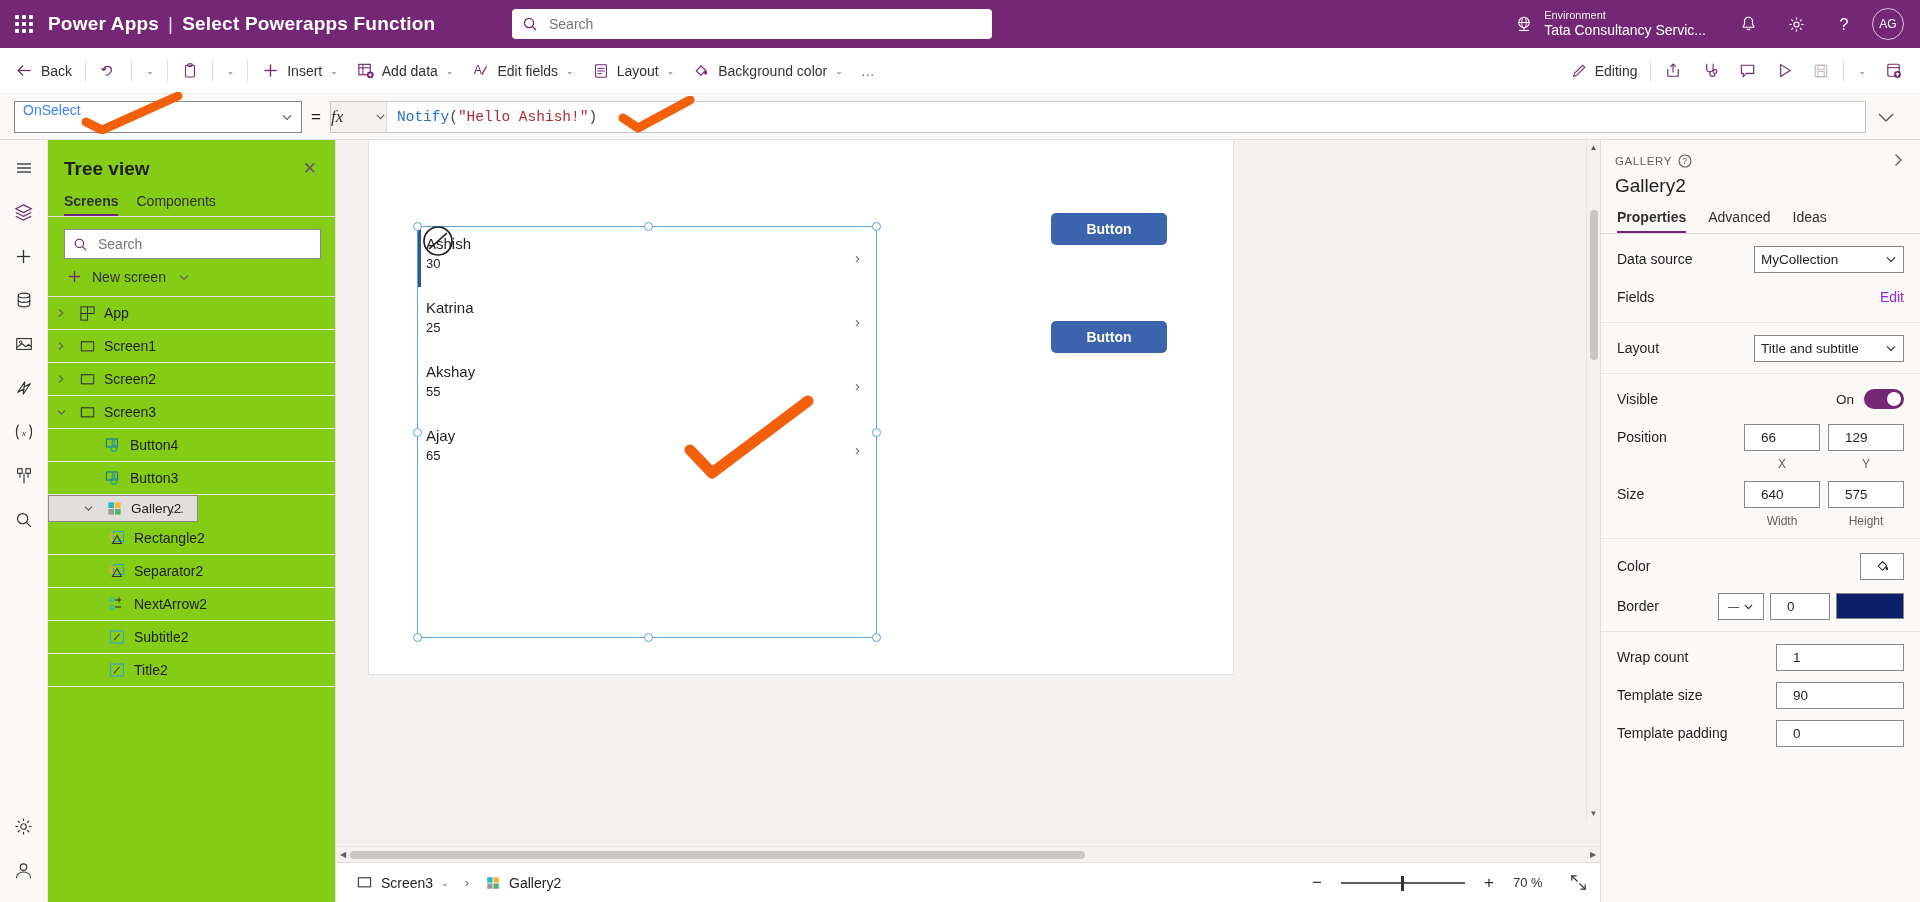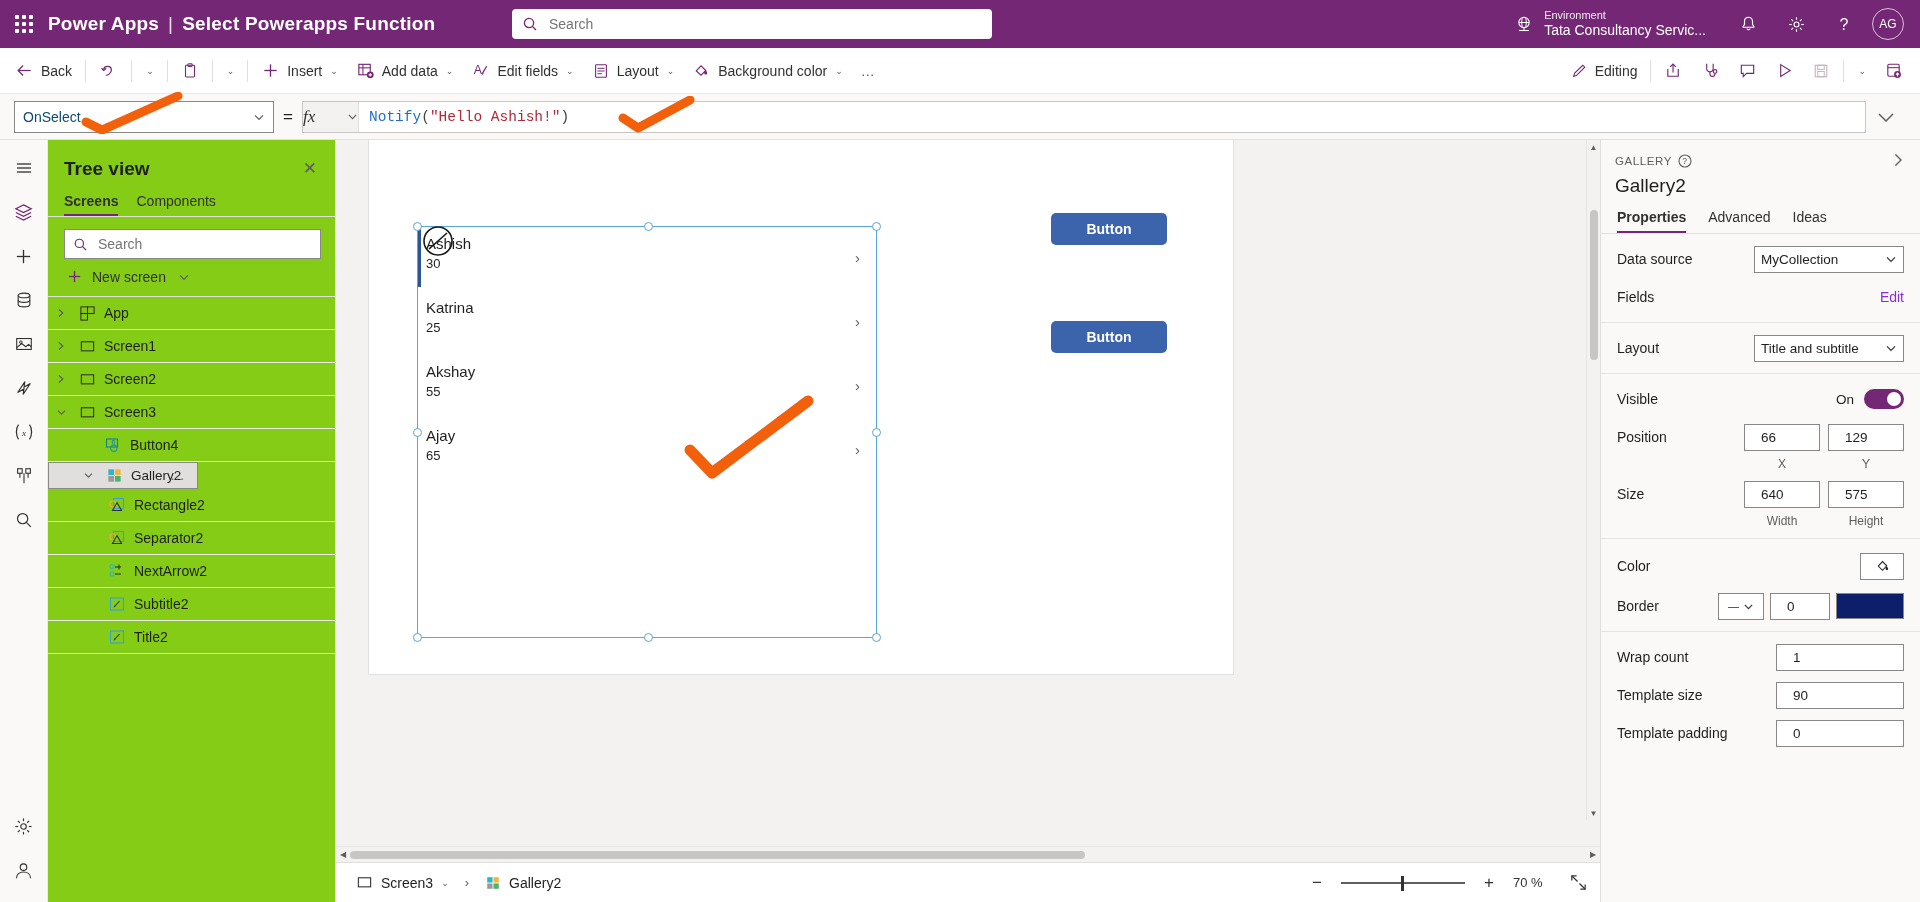--- a/index.html
+++ b/index.html
@@ -49,22 +49,22 @@
   .cbdiv{ width:1px; height:22px; background:#e1dfdd; margin:0 4px;}
   .cmdright{ position:absolute; right:8px; display:flex; align-items:center; gap:0;}
   .ic{ display:inline-flex; align-items:center; justify-content:center;}
   svg{ display:block; }
   
   .fxbar{
     height:46px; background:#faf9f8; border-bottom:1px solid #e1dfdd;
     display:flex; align-items:center; padding:0 14px; gap:0; position:relative;
   }
   .propsel{
-    width:260px; height:32px; background:#fff; border:1px solid #8a8886;
-    display:flex; align-items:center; padding:0 8px; font-size:14px; color:#0c4a6e; cursor:pointer;
+    width:288px; height:32px; background:#fff; border:1px solid #8a8886;
+    display:flex; padding:0 8px; font-size:14px; color:#3b82f6; cursor:pointer;
   }
   .propsel .nm{ flex:1;}
   .eq{ width:28px; text-align:center; font-size:17px; color:#201f1e;}
   .fxwrap{ flex:1; height:32px; background:#fff; border:1px solid #c8c6c4; display:flex; align-items:stretch;}
   .fxbtn{ width:56px; background:#f3f2f1; border-right:1px solid #e1dfdd; display:flex; align-items:center; justify-content:space-between; gap:4px; cursor:pointer;}
   .fxbtn .fxi{ font-family:"Liberation Serif", serif; font-style:italic; font-size:17px;}
   .formula{
     flex:1; display:flex; align-items:center; padding:0 10px;
     font-family:"Liberation Mono", monospace; font-size:14.5px; white-space:pre;
   }
@@ -637,20 +637,31 @@
         <span class="ico">
             <svg width="18" height="18" viewBox="0 0 18 18">
               <rect x="2.5" y="3" width="11" height="8" fill="none" stroke="#1a7f8e" stroke-width="1.15"></rect>
               <path d="M8.3 8.5 v-3.2 a1 1 0 0 1 2 0 v3.4" fill="none" stroke="#1a9aa8" stroke-width="1.1"></path>
               <circle cx="9.8" cy="12.2" r="3.1" fill="none" stroke="#1a9aa8" stroke-width="1.15"></circle>
             </svg>
           </span>
         <span class="lbl">Button4</span>
       </div>
 
+      <div class="trow" style="padding-left:26px;">
+        <span class="caret"></span>
+        <span class="ico">
+            <svg width="18" height="18" viewBox="0 0 18 18">
+              <rect x="2.5" y="3" width="11" height="8" fill="none" stroke="#1a7f8e" stroke-width="1.15"></rect>
+              <path d="M8.3 8.5 v-3.2 a1 1 0 0 1 2 0 v3.4" fill="none" stroke="#1a9aa8" stroke-width="1.1"></path>
+              <circle cx="9.8" cy="12.2" r="3.1" fill="none" stroke="#1a9aa8" stroke-width="1.15"></circle>
+            </svg>
+          </span>
+        <span class="lbl">Button3</span>
+      </div>
 
       <div class="trow sel" style="padding-left:26px;">
         <span class="caret">
             <svg width="11" height="11" viewBox="0 0 11 11">
               <polyline points="2,3.6 5.5,7.2 9,3.6" fill="none" stroke="#605e5c" stroke-width="1.2"></polyline>
             </svg>
           </span>
         <span class="ico">
             <svg width="17" height="17" viewBox="0 0 18 18">
               <rect x="2.5" y="2.5" width="6" height="6" fill="#2cb6c4"></rect>

